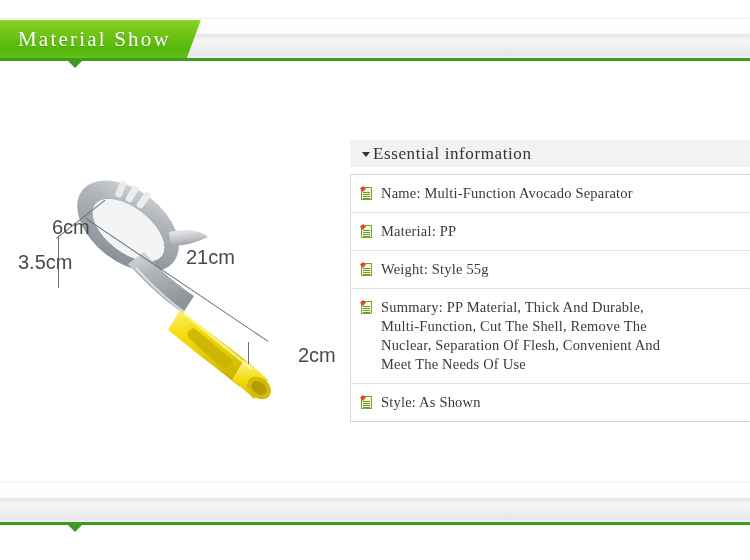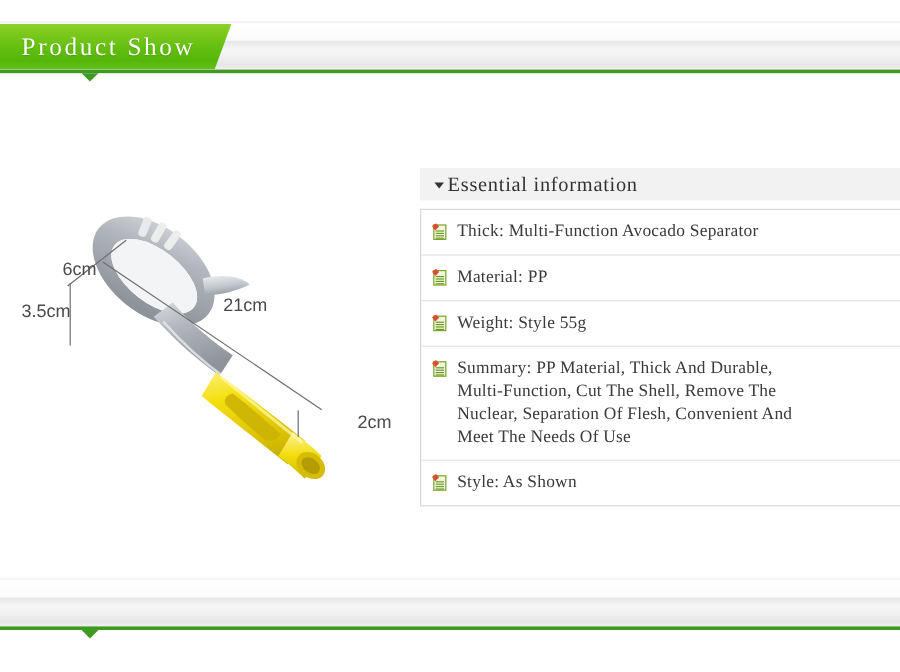--- a/index.html
+++ b/index.html
@@ -94,21 +94,21 @@
     background: #ffffff;
   }
   .photo-stage {
     position: absolute;
     inset: 0;
   }
   .dim-label {
     position: absolute;
     color: #4a4a4a;
     font-family: "Liberation Sans", sans-serif;
-    font-size: 15px;
+    font-size: 20px;
     white-space: nowrap;
   }
   #dim-6cm  { left: 44px;  top: 120px; }
   #dim-35cm { left: 10px;  top: 155px; }
   #dim-21cm { left: 178px; top: 150px; }
   #dim-2cm  { left: 246px; top: 248px; margin-left: 44px; }
 
   .dim-line {
     position: absolute;
     background: #6d6d6d;
@@ -204,21 +204,21 @@
     clip-path: polygon(0 40%, 55% 0, 100% 45%, 45% 100%);
   }
 </style>
 </head>
 <body>
 
 <div class="banner" id="banner-top">
   <div class="banner-bar"></div>
   <div class="banner-bar-gloss"></div>
   <div class="banner-tab" id="tab-top">
-    <span class="banner-tab-label">Product Show</span>
+    <span class="banner-tab-label">Material Show</span>
   </div>
   <div class="banner-rule"></div>
   <div class="banner-arrow"></div>
 </div>
 
 <div class="photo-area">
   <div class="photo-stage">
 
     <svg width="330" height="330" viewBox="0 0 330 330">
       <defs>
@@ -296,21 +296,21 @@
 
     <div class="info-row">
       <span class="note-icon">
         <span class="page"></span>
           <span class="ln l1"></span>
           <span class="ln l2"></span>
         <span class="ln l3"></span>
           <span class="ln l4"></span>
           <span class="mark"></span>
       </span>
-      <span class="info-row-text">Thick: Multi-Function Avocado Separator</span>
+      <span class="info-row-text">Name: Multi-Function Avocado Separator</span>
     </div>
 
 
     <div class="info-row">
       <span class="note-icon">
         <span class="page"></span>
           <span class="ln l1"></span>
           <span class="ln l2"></span>
         <span class="ln l3"></span>
           <span class="ln l4"></span>

